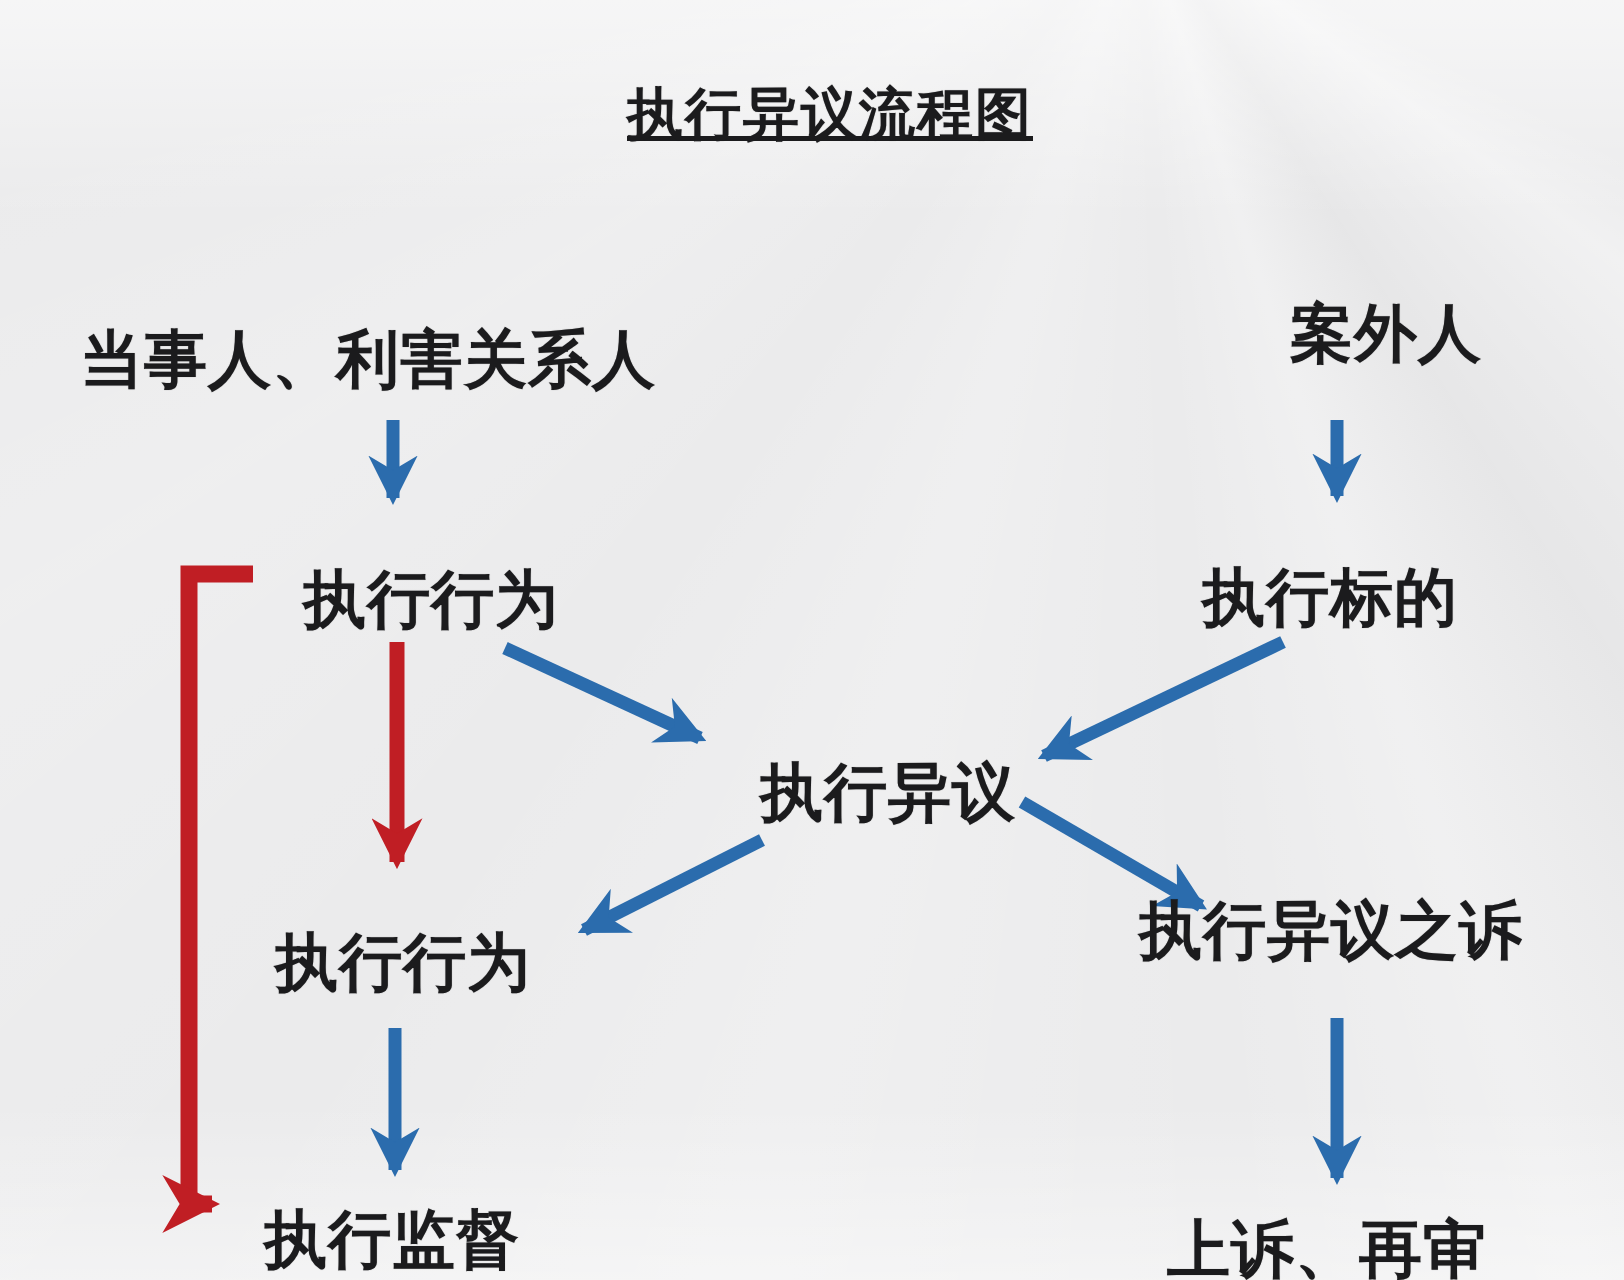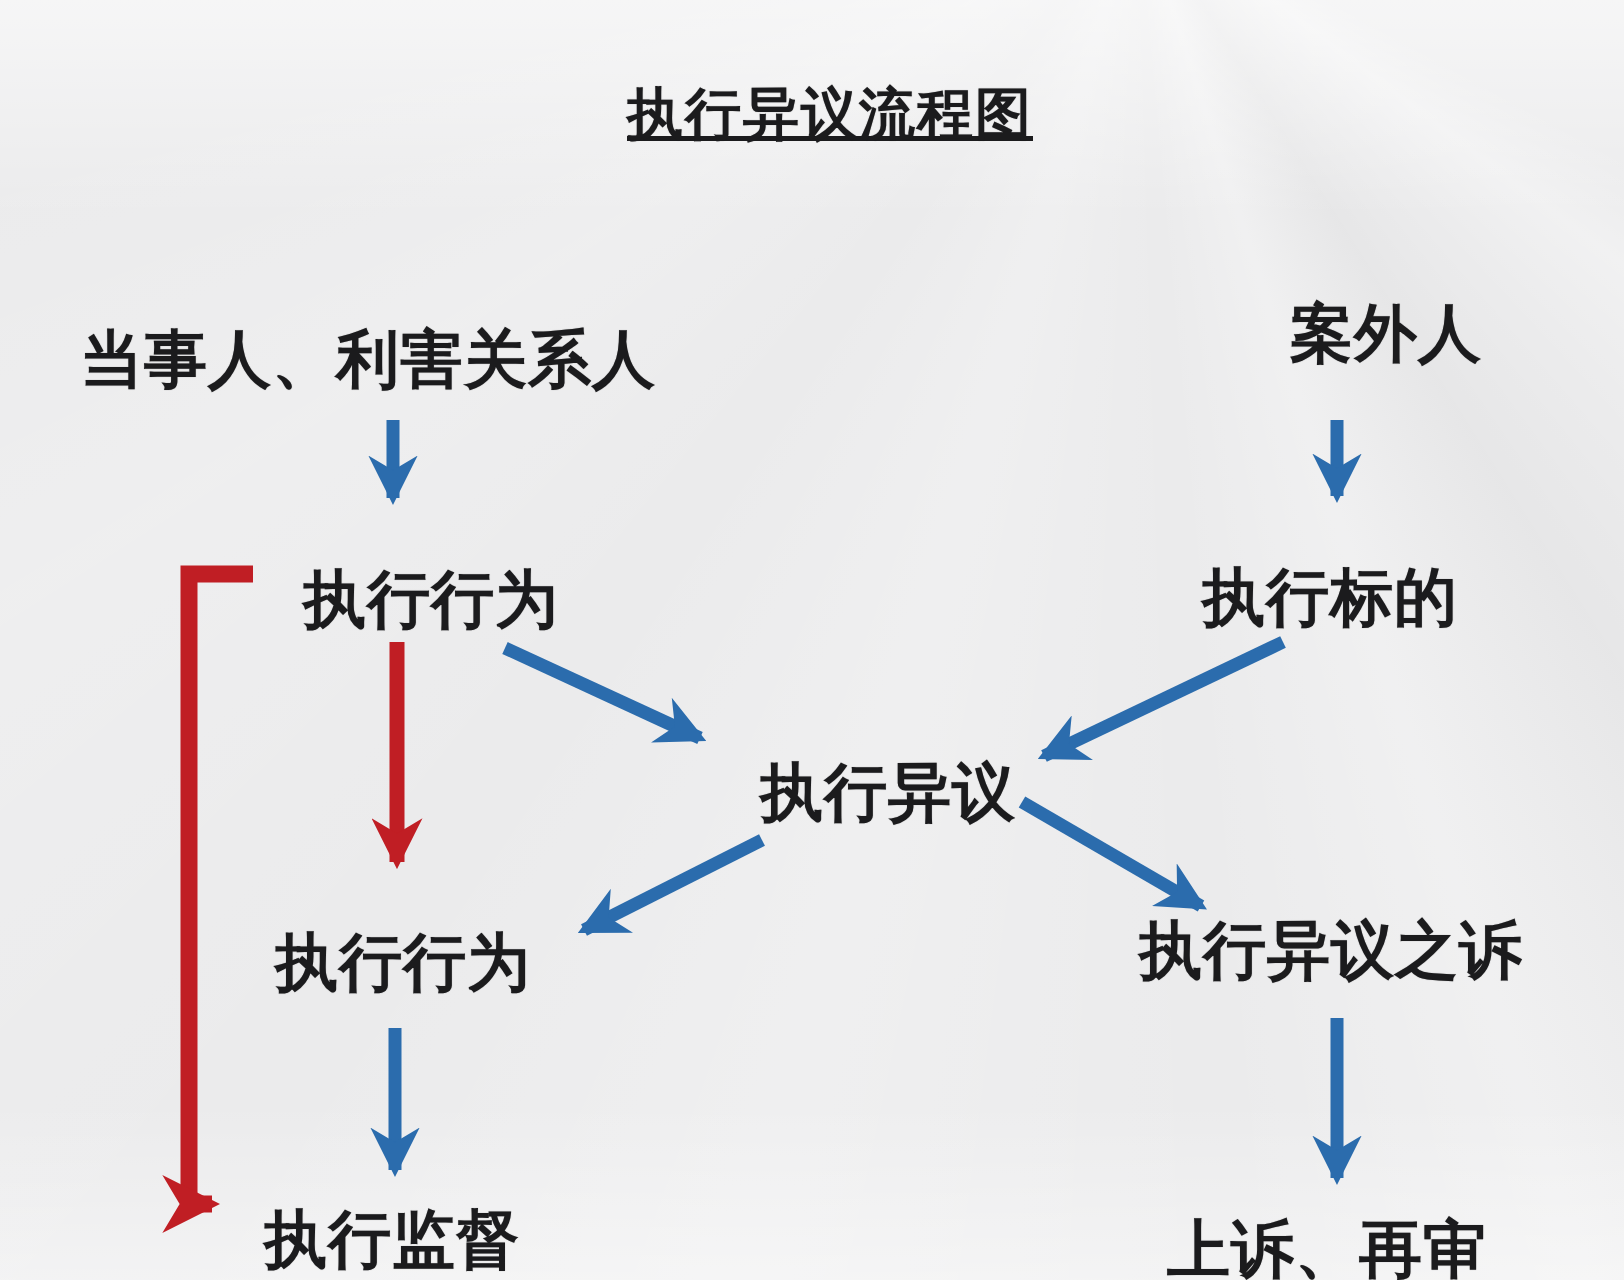--- a/index.html
+++ b/index.html
@@ -46,21 +46,21 @@
     font-size: 63px; font-weight: 700; letter-spacing: 1px;
     color: var(--text-dark); white-space: nowrap;
     text-shadow: 0 0 1px rgba(0,0,0,0.40);
   }
   .n-parties        { left: 368px;  top: 360px; }
   .n-outsider       { left: 1340px; top: 334px; margin-left: 46px; }
   .n-exec-act       { left: 403px;  top: 600px; margin-left: 28px; }
   .n-exec-target    { left: 1330px; top: 598px; }
   .n-exec-objection { left: 872px;  top: 793px; margin-left: 16px; }
   .n-exec-recon     { left: 403px;  top: 963px; }
-  .n-lawsuit        { left: 1331px; top: 951px; }
+  .n-lawsuit        { left: 1331px; top: 931px; }
   .n-supervision    { left: 392px;  top: 1240px; }
   .n-appeal         { left: 1327px; top: 1250px; text-align: center; }
   svg.edges { position: absolute; inset: 0; pointer-events: none; }
   .e-blue { stroke: var(--arrow-blue); }
   .e-red  { stroke: var(--arrow-red); }
   .head-blue { fill: var(--arrow-blue); }
   .head-red  { fill: var(--arrow-red); }
 </style>
 </head>
 <body>

